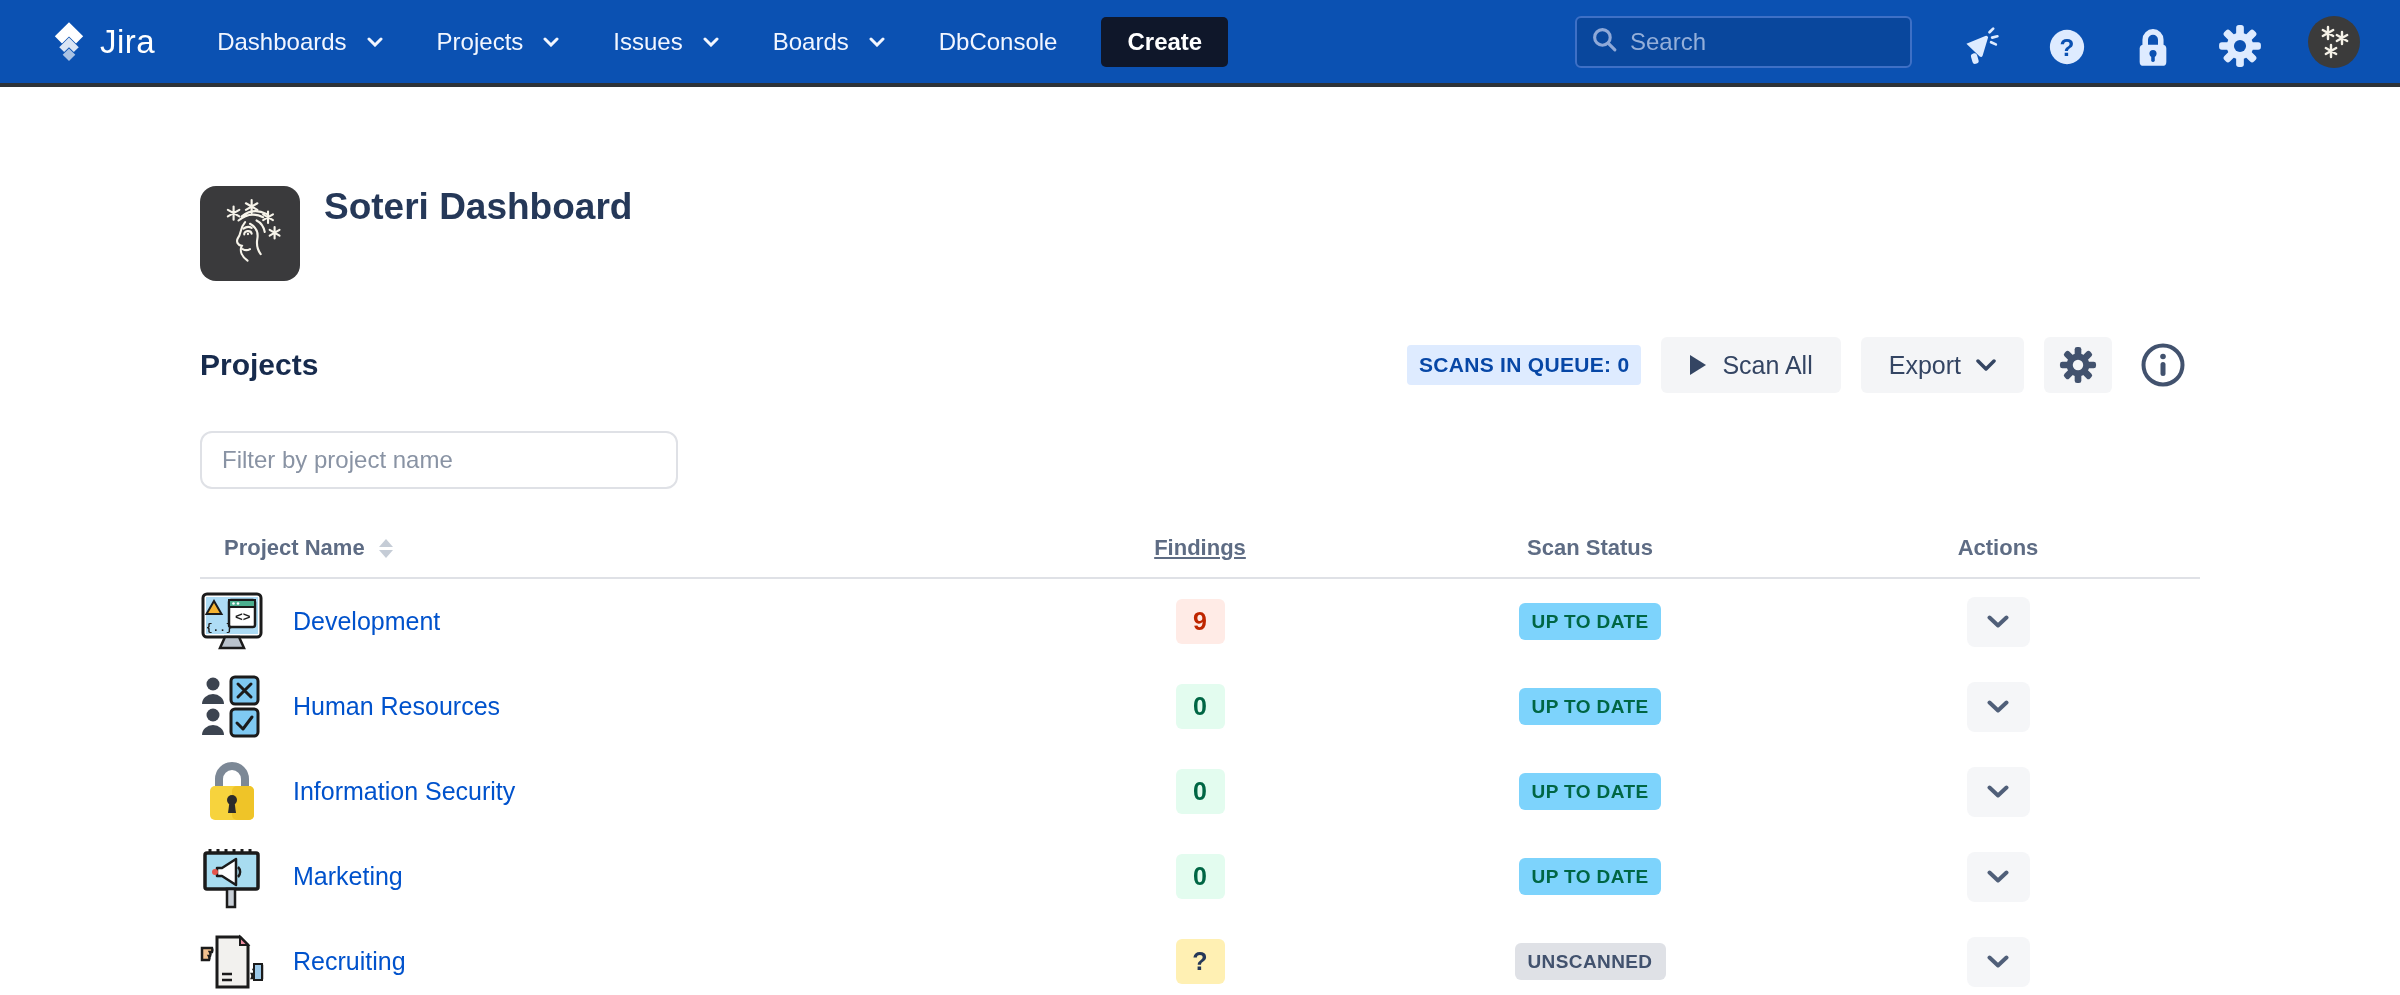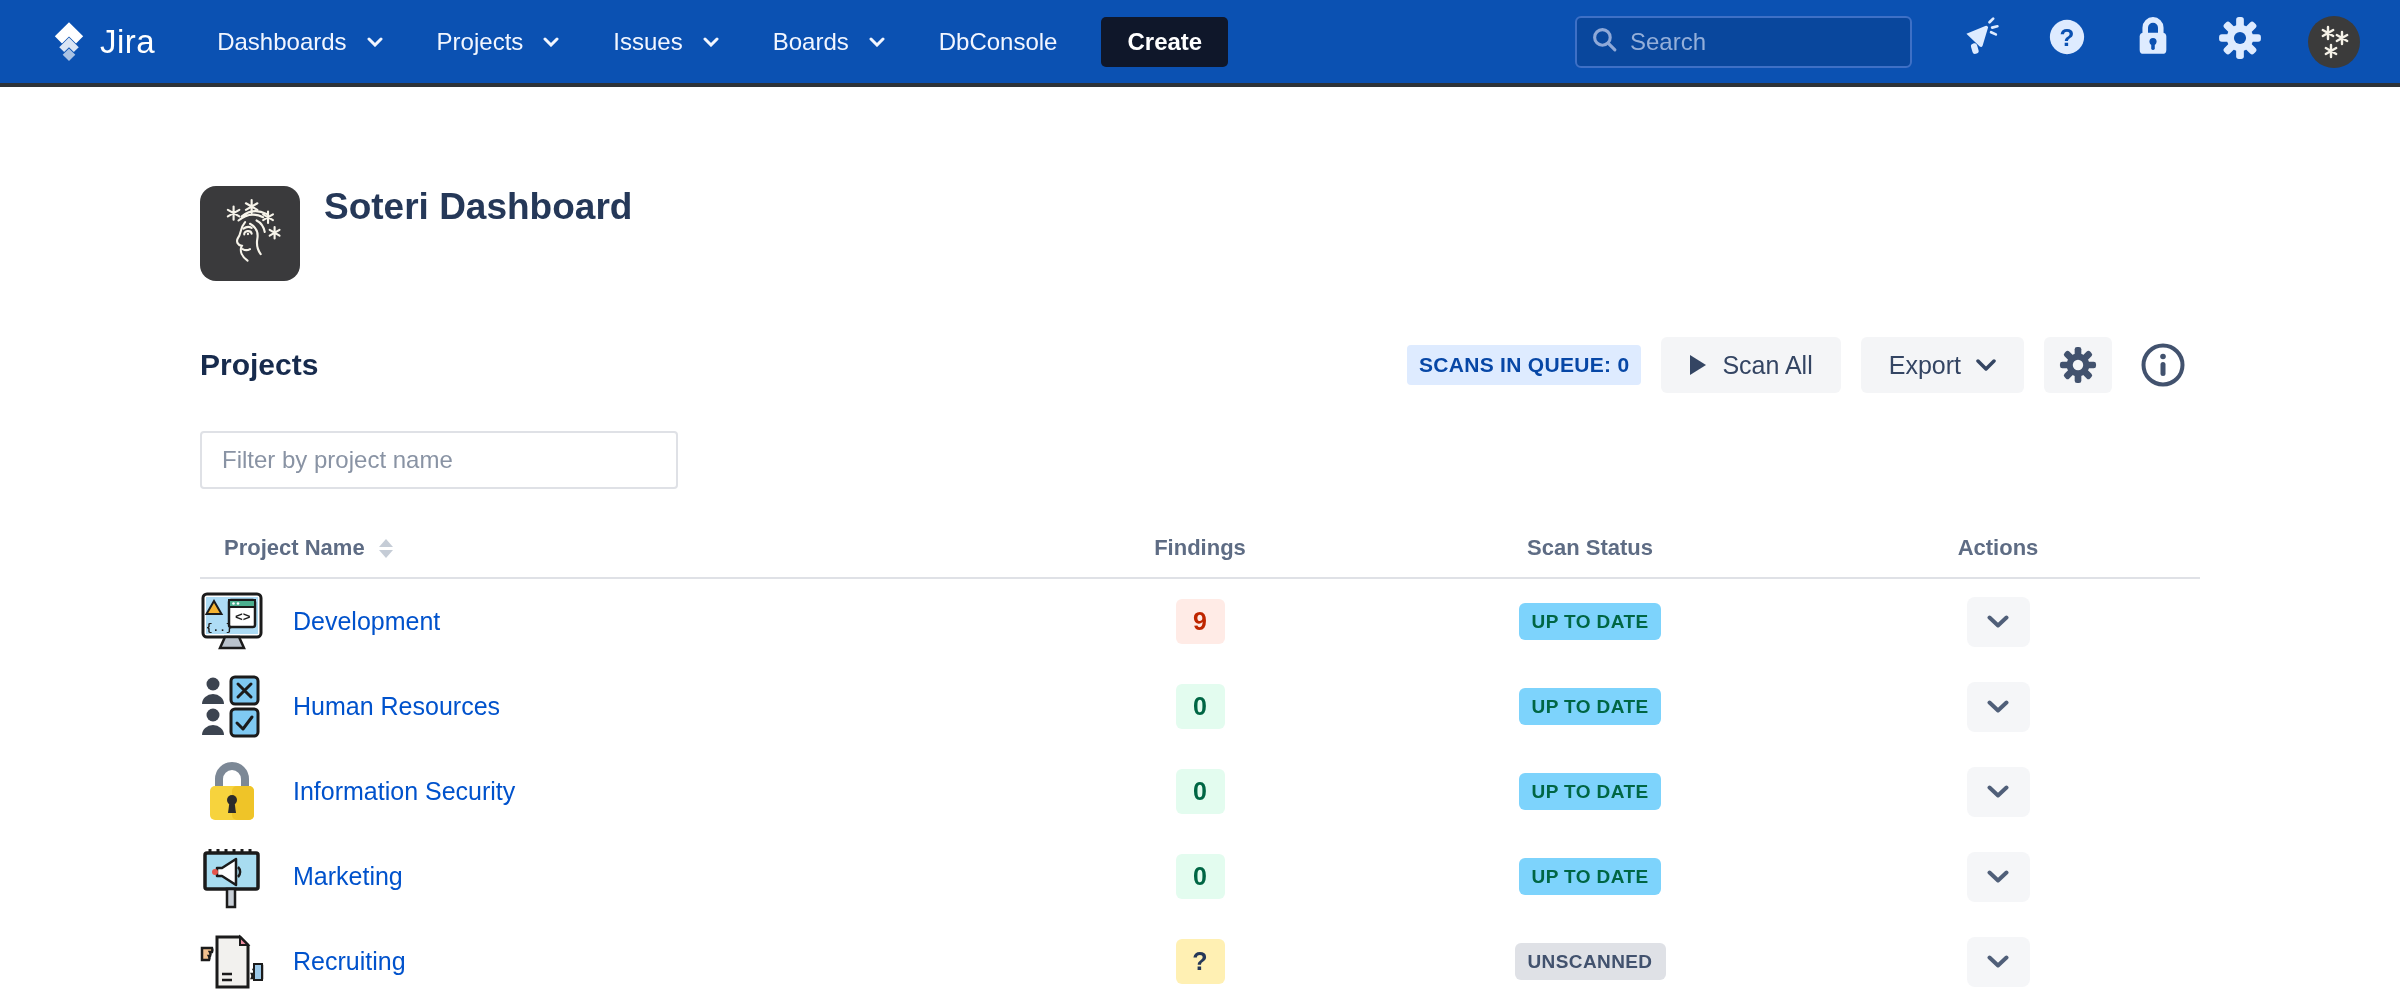--- a/index.html
+++ b/index.html
@@ -11,21 +11,21 @@
             padding:0 40px 0 48px; border-bottom:4px solid #2e3338; }
   .logo { display:flex; align-items:center; gap:10px; margin-right:62px; }
   .logo-text { color:#fff; font-size:33px; font-weight:500; letter-spacing:.5px; }
   .nav-menu { display:flex; align-items:center; gap:54px; }
   .nav-item { display:flex; align-items:center; gap:20px; color:#F2F6FF;
               font-size:24px; font-weight:500; cursor:pointer; white-space:nowrap; }
   .nav-chev { width:16px; height:10px; }
   .create-btn { margin-left:44px; background:#0f172a; color:#fff; border:none;
                 font-family:inherit; font-size:24px; font-weight:bold;
                 padding:11px 26px; border-radius:5px; cursor:pointer; }
-  .nav-right { margin-left:auto; display:flex; align-items:flex-start; gap:46px; }
+  .nav-right { margin-left:auto; display:flex; align-items:flex-end; gap:46px; }
   .search-box { width:337px; height:52px; background:#09479D; border:2px solid #3E70C6;
                 border-radius:6px; display:flex; align-items:center; gap:12px; padding:0 14px; }
   .search-box input { flex:1; background:transparent; border:none; outline:none;
                       color:#fff; font-size:24px; font-family:inherit; min-width:0; }
   .search-box input::placeholder { color:#94AFD9; }
   .nav-icon { display:flex; align-items:center; justify-content:center; cursor:pointer; }
   .avatar { width:52px; height:52px; border-radius:50%; background:#3B3B3B;
             display:flex; align-items:center; justify-content:center; cursor:pointer; }
 
   
@@ -41,32 +41,32 @@
   .queue-badge { background:#DEEBFF; color:#0747A6; font-size:21px; font-weight:bold;
                  padding:8px 12px; border-radius:4px; letter-spacing:.3px; white-space:nowrap; }
   .btn { height:56px; background:#F4F5F7; border:none; border-radius:6px; cursor:pointer;
          display:flex; align-items:center; gap:15px; padding:0 28px;
          font-family:inherit; font-size:25px; font-weight:500; color:#344563; }
   .icon-btn { width:68px; padding:0; justify-content:center; }
   .info-btn { background:none; border:none; cursor:pointer; margin-left:8px; margin-right:14px;
               display:flex; align-items:center; }
 
   .filter-input { margin-top:38px; width:478px; height:58px; border:2px solid #DFE1E6;
-                  border-radius:4px; padding:0 20px; font-size:24px; color:#172B4D;
+                  border-radius:12px; padding:0 20px; font-size:24px; color:#172B4D;
                   font-family:inherit; outline:none; display:block; }
   .filter-input::placeholder { color:#8993A4; }
 
   
   .table { margin-top:46px; }
   .grid-row { display:grid; grid-template-columns:900px 200px 190px 200px 208px 200px 1fr;
               align-items:center; }
   .thead { padding-bottom:16px; border-bottom:2px solid #DFE1E6; }
   .th { font-size:22px; font-weight:bold; color:#5E6C84; }
   .th-name { grid-column:1; padding-left:24px; display:flex; align-items:center; gap:14px; }
-  .col-2 { grid-column:2; justify-self:center; }
+  .col-2 { grid-column:2; justify-self:center;text-decoration:underline; }
   .col-4 { grid-column:4; justify-self:center; }
   .col-6 { grid-column:6; justify-self:center; }
   .sort-icon { display:flex; flex-direction:column; gap:3px; cursor:pointer; }
   .sort-icon .up { width:0; height:0; border-left:7px solid transparent;
                    border-right:7px solid transparent; border-bottom:8px solid #C5CCD6; }
   .sort-icon .down { width:0; height:0; border-left:7px solid transparent;
                      border-right:7px solid transparent; border-top:8px solid #C5CCD6; }
 
   .tbody { border-bottom:3px solid #E5E7EB; }
   .trow { height:85px; }

